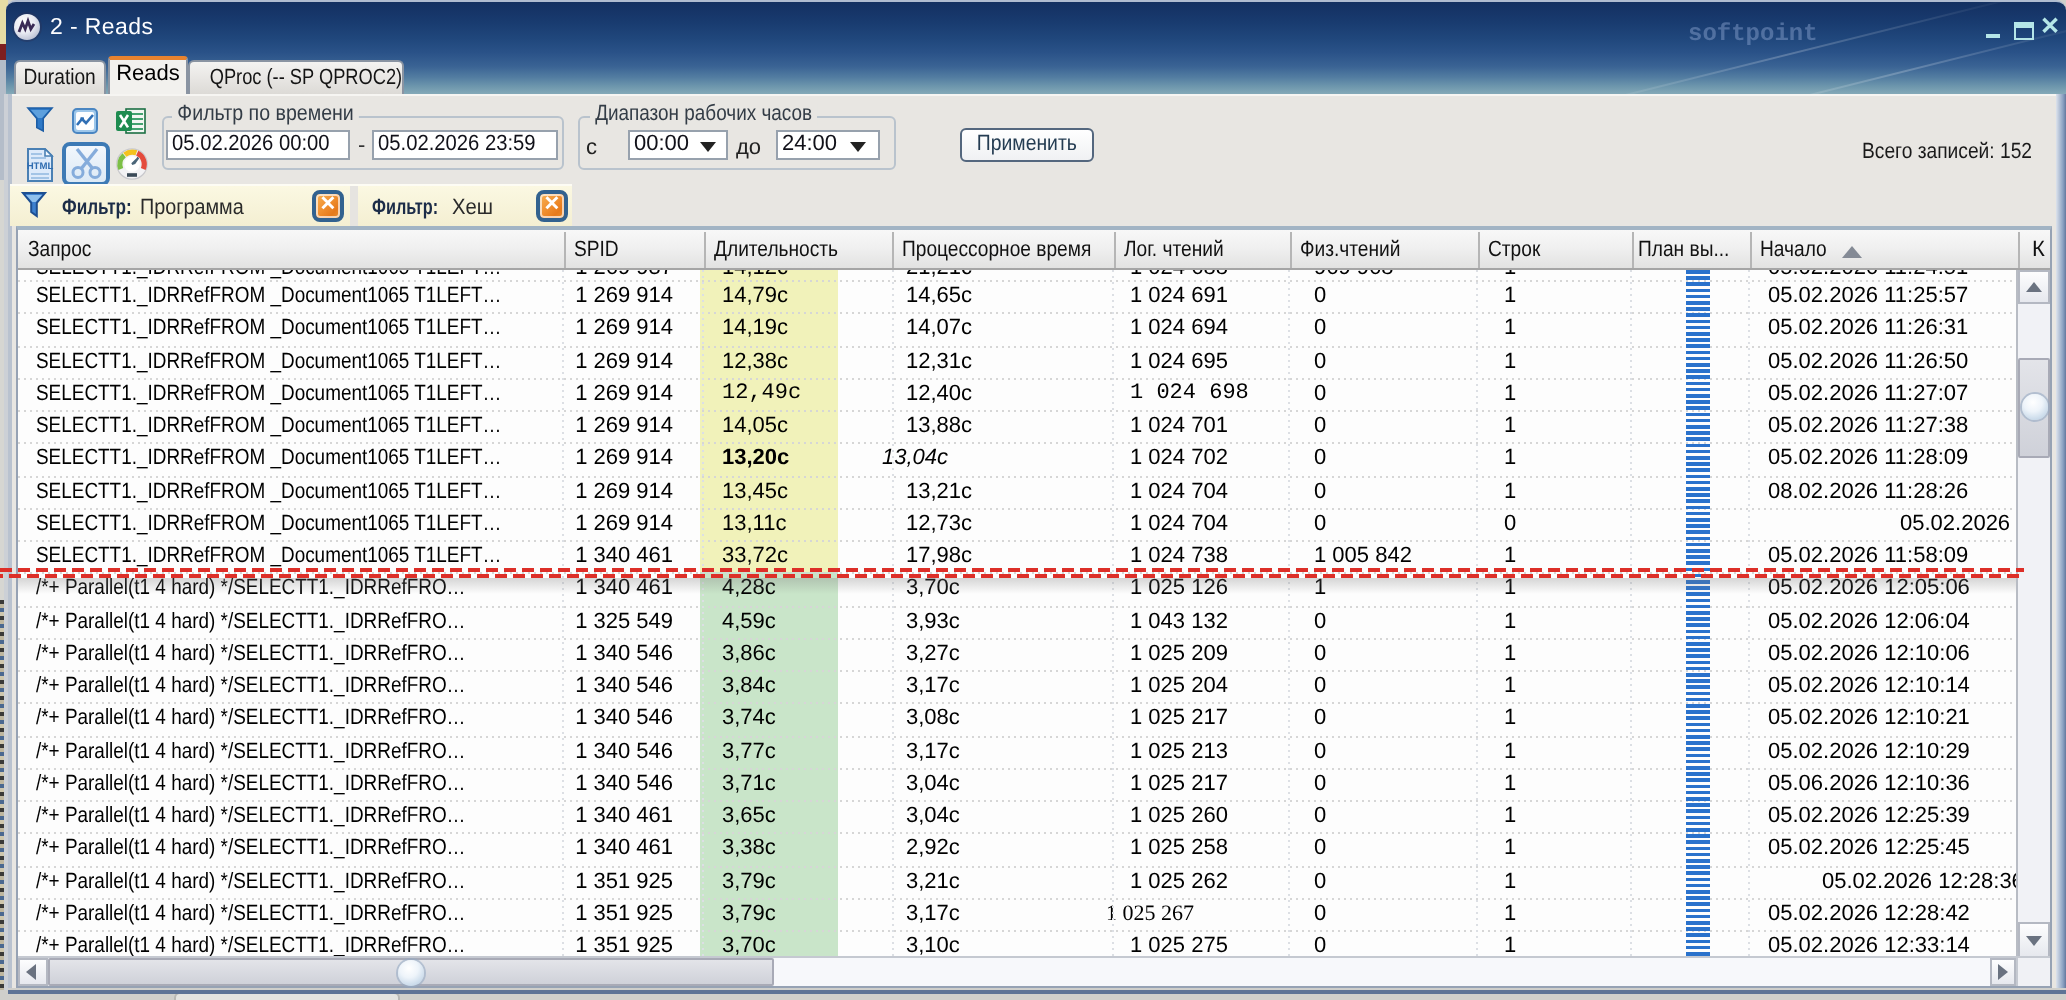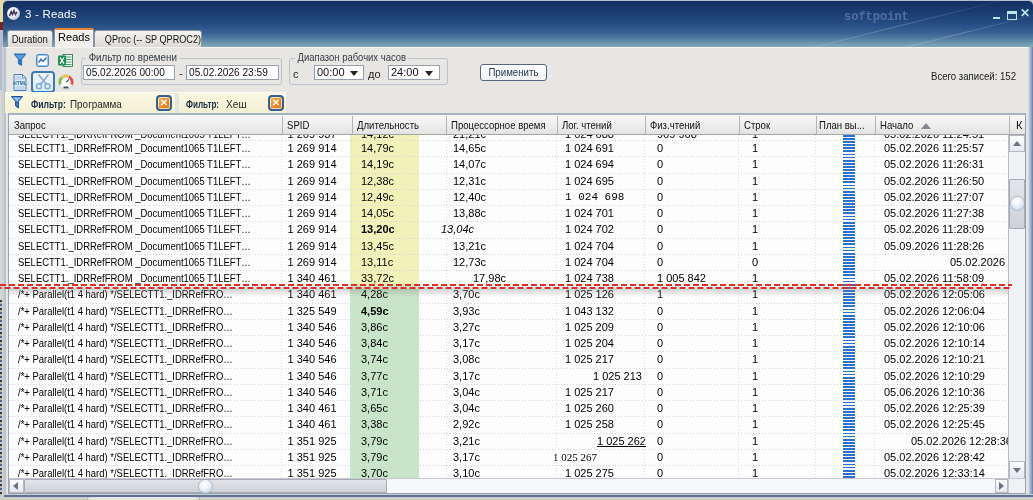--- a/index.html
+++ b/index.html
@@ -117,21 +117,21 @@
   <div class="abs" id="watermark">softpoint</div>
   <div class="abs" id="btnmin"></div>
   <div class="abs" id="btnmax"></div>
   <div class="abs" id="btnclose">✕</div>
 </div>
 <div class="abs" id="appicon">
   <svg width="11" height="11" viewBox="0 0 11 11">
       <path d="M1.5 8 L3.2 3.5 L4.6 6.5 L6 2.5 L7.4 6.5 L9 4" fill="none" stroke="#3a2a55" stroke-width="1.4"></path>
     </svg>
 </div>
-<div class="abs" id="wintitle">3 - Reads</div>
+<div class="abs" id="wintitle">2 - Reads</div>
 
 <div class="abs tab" style="left:7px;width:46px;"><span style="display:inline-block;transform:scaleX(.87);transform-origin:50% 50%;white-space:nowrap;">Duration</span></div>
 <div class="abs" id="tabactive">Reads</div>
 <div class="abs tab" style="left:94px;width:108px;"><span style="display:inline-block;transform:scaleX(.83);transform-origin:50% 50%;white-space:nowrap;">QProc (-- SP QPROC2)</span></div>
 
 <div class="abs" id="panel"></div>
 <div class="abs" id="lborder"></div>
 <div class="abs" id="rborder"></div>
 <div class="abs" id="bborder"></div>
 
@@ -284,21 +284,21 @@
         <span class="c" style="left:352px;">12,38c</span>
         <span class="c" style="left:444px;">12,31c</span>
         <span class="c" style="left:556px;">1 024 695</span>
         <span class="c" style="left:648px;">0</span>
         <span class="c" style="left:743px;">1</span>
         <span class="c" style="left:875px;">05.02.2026 11:26:50</span>
       </div>
     <div class="row" style="top:53.75px;">
         <span class="c q" style="left:8.5px;">SELECTT1._IDRRefFROM _Document1065 T1LEFT…</span>
         <span class="c spid">1 269 914</span>
-        <span class="c" style="left:352px;">12,49c</span>
+        <span class="c" style="left:352px;font-family:Liberation Mono, monospace;">12,49c</span>
         <span class="c" style="left:444px;">12,40c</span>
         <span class="c" style="left:556px;font-family:Liberation Mono, monospace;">1 024 698</span>
         <span class="c" style="left:648px;">0</span>
         <span class="c" style="left:743px;">1</span>
         <span class="c" style="left:875px;">05.02.2026 11:27:07</span>
       </div>
     <div class="row" style="top:70.0px;">
         <span class="c q" style="left:8.5px;">SELECTT1._IDRRefFROM _Document1065 T1LEFT…</span>
         <span class="c spid">1 269 914</span>
         <span class="c" style="left:352px;">14,05c</span>
@@ -319,56 +319,56 @@
         <span class="c" style="left:875px;">05.02.2026 11:28:09</span>
       </div>
     <div class="row" style="top:102.5px;">
         <span class="c q" style="left:8.5px;">SELECTT1._IDRRefFROM _Document1065 T1LEFT…</span>
         <span class="c spid">1 269 914</span>
         <span class="c" style="left:352px;">13,45c</span>
         <span class="c" style="left:444px;">13,21c</span>
         <span class="c" style="left:556px;">1 024 704</span>
         <span class="c" style="left:648px;">0</span>
         <span class="c" style="left:743px;">1</span>
-        <span class="c" style="left:875px;">05.09.2026 11:28:26</span>
+        <span class="c" style="left:875px;">08.02.2026 11:28:26</span>
       </div>
     <div class="row" style="top:118.75px;">
         <span class="c q" style="left:8.5px;">SELECTT1._IDRRefFROM _Document1065 T1LEFT…</span>
         <span class="c spid">1 269 914</span>
         <span class="c" style="left:352px;">13,11c</span>
         <span class="c" style="left:444px;">12,73c</span>
         <span class="c" style="left:556px;">1 024 704</span>
         <span class="c" style="left:648px;">0</span>
         <span class="c" style="left:743px;">0</span>
         <span class="c" style="left:897px;margin-left:44px;">05.02.2026 11:28:41</span>
       </div>
     <div class="row" style="top:135.0px;">
         <span class="c q" style="left:8.5px;">SELECTT1._IDRRefFROM _Document1065 T1LEFT…</span>
         <span class="c spid">1 340 461</span>
         <span class="c" style="left:352px;">33,72c</span>
-        <span class="c" style="left:464px;">17,98c</span>
+        <span class="c" style="left:444px;">17,98c</span>
         <span class="c" style="left:556px;">1 024 738</span>
         <span class="c" style="left:648px;">1 005 842</span>
         <span class="c" style="left:743px;">1</span>
         <span class="c" style="left:875px;">05.02.2026 11:58:09</span>
       </div>
     <div class="row" style="top:151.25px;">
         <span class="c q" style="left:8.5px;">/*+ Parallel(t1 4 hard) */SELECTT1._IDRRefFRO…</span>
         <span class="c spid">1 340 461</span>
         <span class="c" style="left:352px;">4,28c</span>
         <span class="c" style="left:444px;">3,70c</span>
         <span class="c" style="left:556px;">1 025 126</span>
         <span class="c" style="left:648px;">1</span>
         <span class="c" style="left:743px;">1</span>
         <span class="c" style="left:875px;">05.02.2026 12:05:06</span>
       </div>
     <div class="row" style="top:167.5px;">
         <span class="c q" style="left:8.5px;">/*+ Parallel(t1 4 hard) */SELECTT1._IDRRefFRO…</span>
         <span class="c spid">1 325 549</span>
-        <span class="c" style="left:352px;font-weight:bold;">4,59c</span>
+        <span class="c" style="left:352px;">4,59c</span>
         <span class="c" style="left:444px;">3,93c</span>
         <span class="c" style="left:556px;">1 043 132</span>
         <span class="c" style="left:648px;">0</span>
         <span class="c" style="left:743px;">1</span>
         <span class="c" style="left:875px;">05.02.2026 12:06:04</span>
       </div>
     <div class="row" style="top:183.75px;">
         <span class="c q" style="left:8.5px;">/*+ Parallel(t1 4 hard) */SELECTT1._IDRRefFRO…</span>
         <span class="c spid">1 340 546</span>
         <span class="c" style="left:352px;">3,86c</span>
@@ -396,21 +396,21 @@
         <span class="c" style="left:556px;">1 025 217</span>
         <span class="c" style="left:648px;">0</span>
         <span class="c" style="left:743px;">1</span>
         <span class="c" style="left:875px;">05.02.2026 12:10:21</span>
       </div>
     <div class="row" style="top:232.5px;">
         <span class="c q" style="left:8.5px;">/*+ Parallel(t1 4 hard) */SELECTT1._IDRRefFRO…</span>
         <span class="c spid">1 340 546</span>
         <span class="c" style="left:352px;">3,77c</span>
         <span class="c" style="left:444px;">3,17c</span>
-        <span class="c" style="left:556px;margin-left:28px;">1 025 213</span>
+        <span class="c" style="left:556px;">1 025 213</span>
         <span class="c" style="left:648px;">0</span>
         <span class="c" style="left:743px;">1</span>
         <span class="c" style="left:875px;">05.02.2026 12:10:29</span>
       </div>
     <div class="row" style="top:248.75px;">
         <span class="c q" style="left:8.5px;">/*+ Parallel(t1 4 hard) */SELECTT1._IDRRefFRO…</span>
         <span class="c spid">1 340 546</span>
         <span class="c" style="left:352px;">3,71c</span>
         <span class="c" style="left:444px;">3,04c</span>
         <span class="c" style="left:556px;">1 025 217</span>
@@ -436,21 +436,21 @@
         <span class="c" style="left:556px;">1 025 258</span>
         <span class="c" style="left:648px;">0</span>
         <span class="c" style="left:743px;">1</span>
         <span class="c" style="left:875px;">05.02.2026 12:25:45</span>
       </div>
     <div class="row" style="top:297.5px;">
         <span class="c q" style="left:8.5px;">/*+ Parallel(t1 4 hard) */SELECTT1._IDRRefFRO…</span>
         <span class="c spid">1 351 925</span>
         <span class="c" style="left:352px;">3,79c</span>
         <span class="c" style="left:444px;">3,21c</span>
-        <span class="c" style="left:588px;text-decoration:underline;">1 025 262</span>
+        <span class="c" style="left:556px;">1 025 262</span>
         <span class="c" style="left:648px;">0</span>
         <span class="c" style="left:743px;">1</span>
         <span class="c" style="left:902px;">05.02.2026 12:28:36</span>
       </div>
     <div class="row" style="top:313.75px;">
         <span class="c q" style="left:8.5px;">/*+ Parallel(t1 4 hard) */SELECTT1._IDRRefFRO…</span>
         <span class="c spid">1 351 925</span>
         <span class="c" style="left:352px;">3,79c</span>
         <span class="c" style="left:444px;">3,17c</span>
         <span class="c" style="left:544px;font-family:Liberation Serif, serif;">1 025 267</span>

